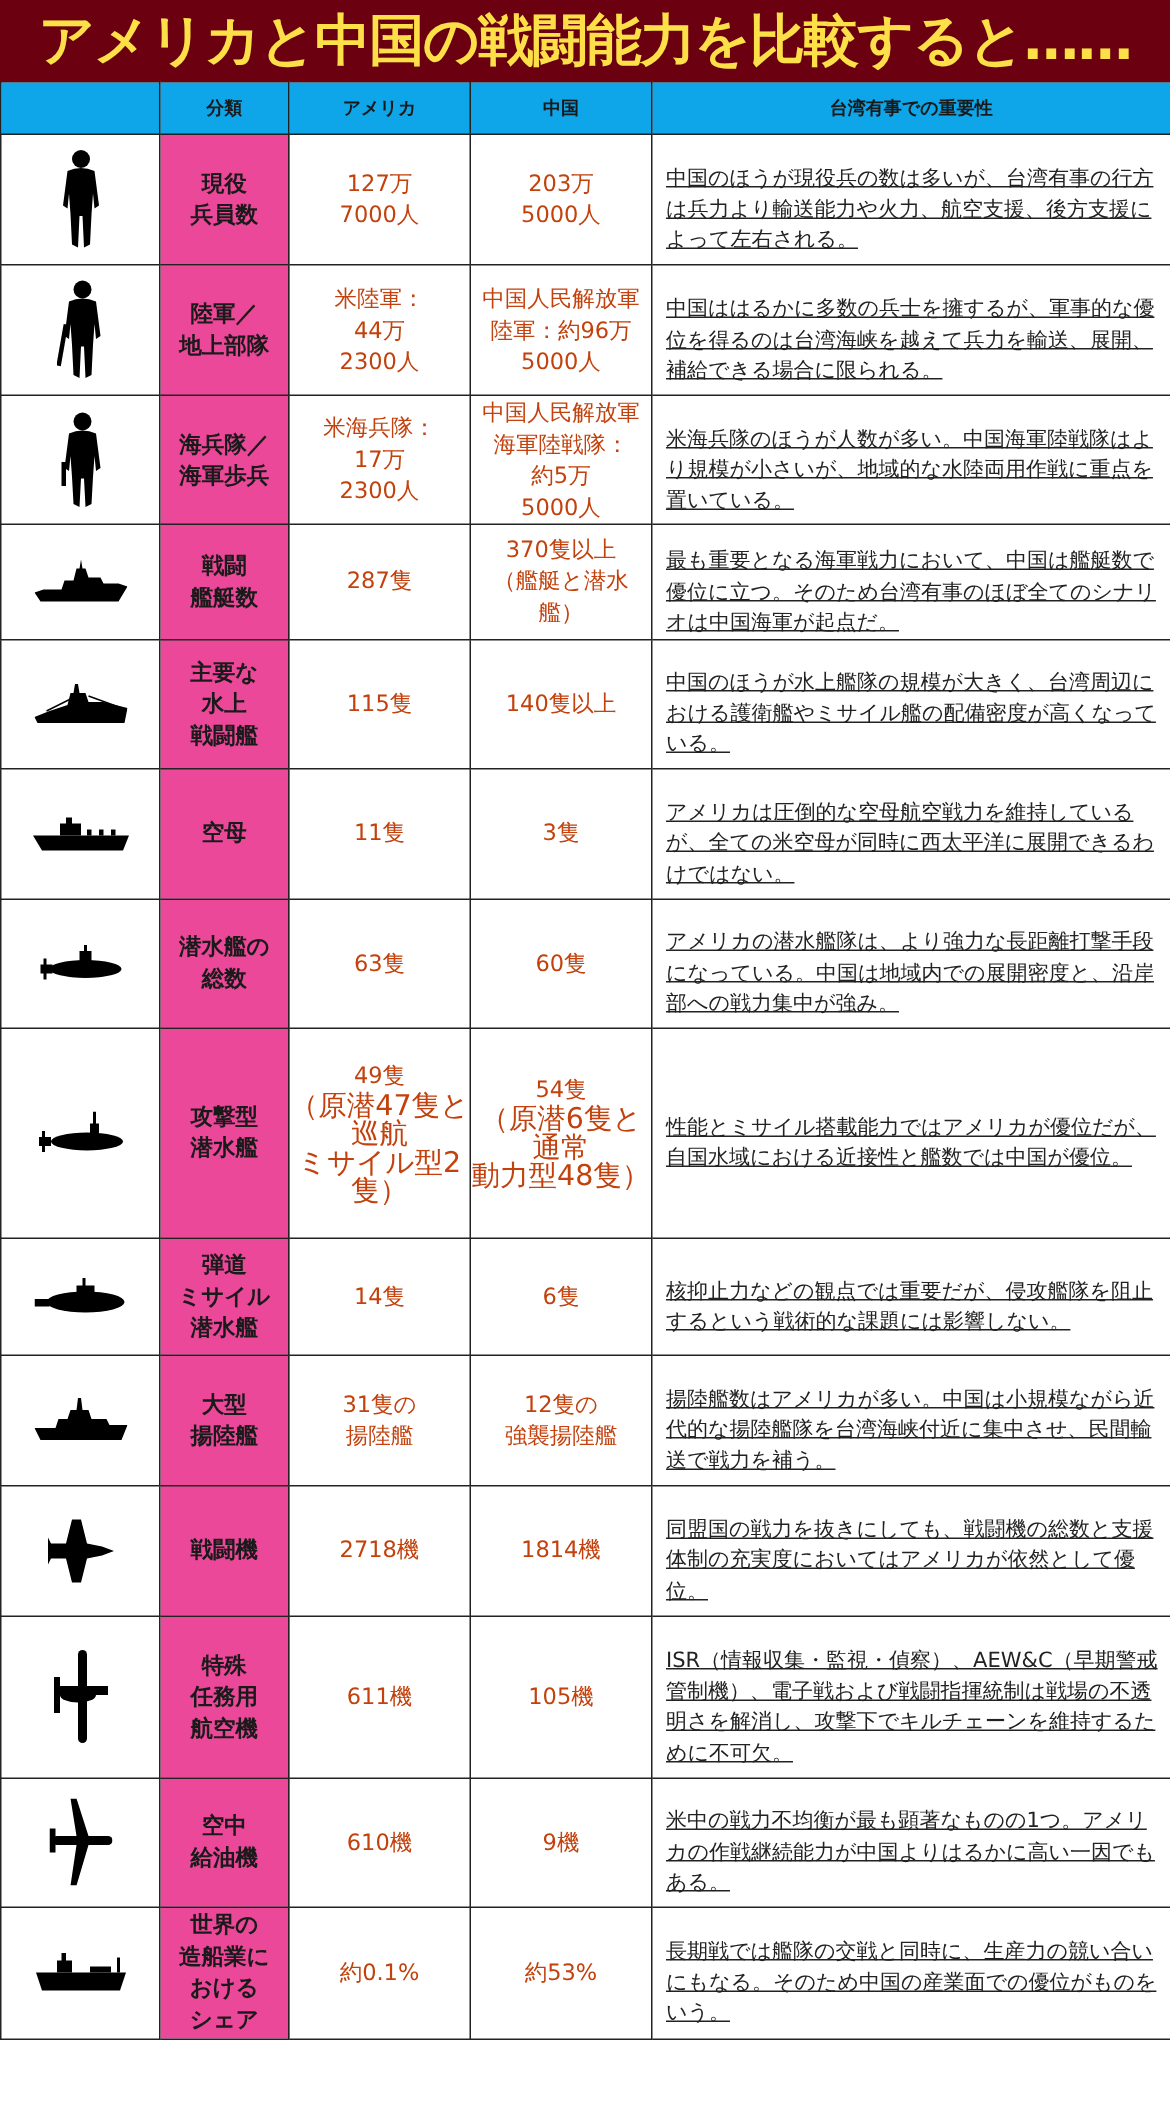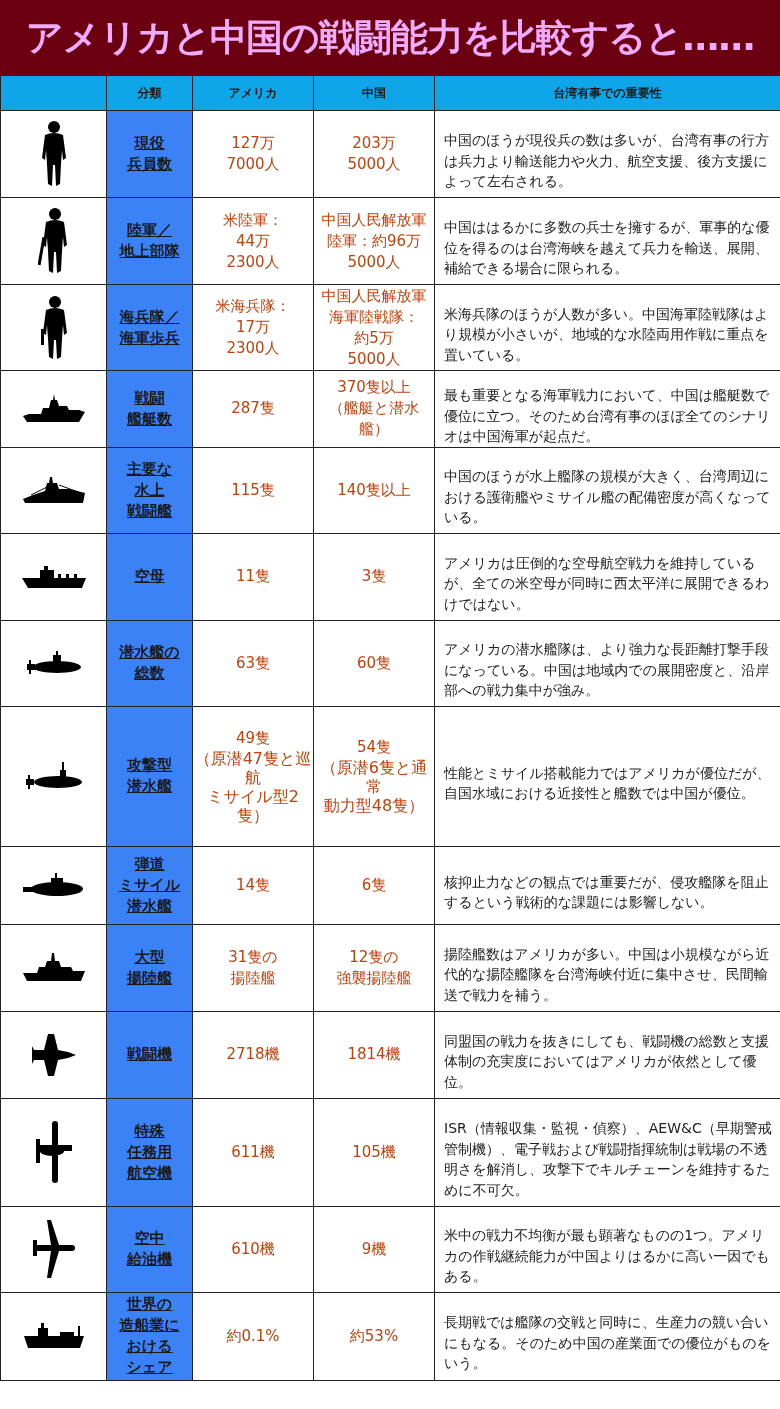--- a/index.html
+++ b/index.html
@@ -3,49 +3,48 @@
 <meta charset="utf-8">
 <style>
   html, body { margin: 0; padding: 0; }
   body {
     width: 780px; height: 1409px; overflow: hidden;
     background: #ffffff;
     font-family: "DejaVu Sans", "Liberation Sans", sans-serif;
     color: #1a1a1a;
   }
   .title-bar {
-    height: 75px; background: #6b0010;
+    height: 54px; background: #6b0010;
     display: flex; align-items: center; justify-content: center;
-    color: #f0abfc; font-weight: bold; font-size: 37px; letter-spacing: -1px;
+    color: #fde047; font-weight: bold; font-size: 37px; letter-spacing: -1px;
   }
   table {
     width: 780px; border-collapse: collapse; table-layout: fixed;
   }
   td, th {
     border: 1px solid #222; padding: 0; text-align: center; vertical-align: middle;
   }
   thead th {
     background: #0ea5e9; height: 34px; font-size: 12px; font-weight: bold;
   }
   col.c-icon { width: 106px; }
   col.c-cat { width: 86px; }
   col.c-us { width: 121px; }
   col.c-cn { width: 121px; }
   col.c-note { width: 346px; }
   td.cat {
-    background: #3b82f6; font-weight: bold; font-size: 15px; line-height: 21px;
+    background: #ec4899; font-weight: bold; font-size: 15px; line-height: 21px;
     white-space: pre-line;
-    text-decoration: underline;
   }
   td.val {
     font-size: 15px; line-height: 21px; white-space: pre-line; color: #c2410c;
   }
-  td.val .small { font-size: 16px; line-height: 19px; display:block; white-space: pre-line; }
+  td.val .small { font-size: 19px; line-height: 19px; display:block; white-space: pre-line; }
   td.note {
-    text-align: left; font-size: 14px; line-height: 20.5px; padding: 14px 8px 0 9px; color: #222;
+    text-align: left; font-size: 14px; line-height: 20.5px; padding: 14px 8px 0 9px; color: #222; text-decoration: underline;
   }
   td.icon svg { display: block; margin: 0 auto; }
 </style>
 </head>
 <body>
 
 <div class="title-bar">アメリカと中国の戦闘能力を比較すると……</div>
 
 <table>
   <colgroup>

